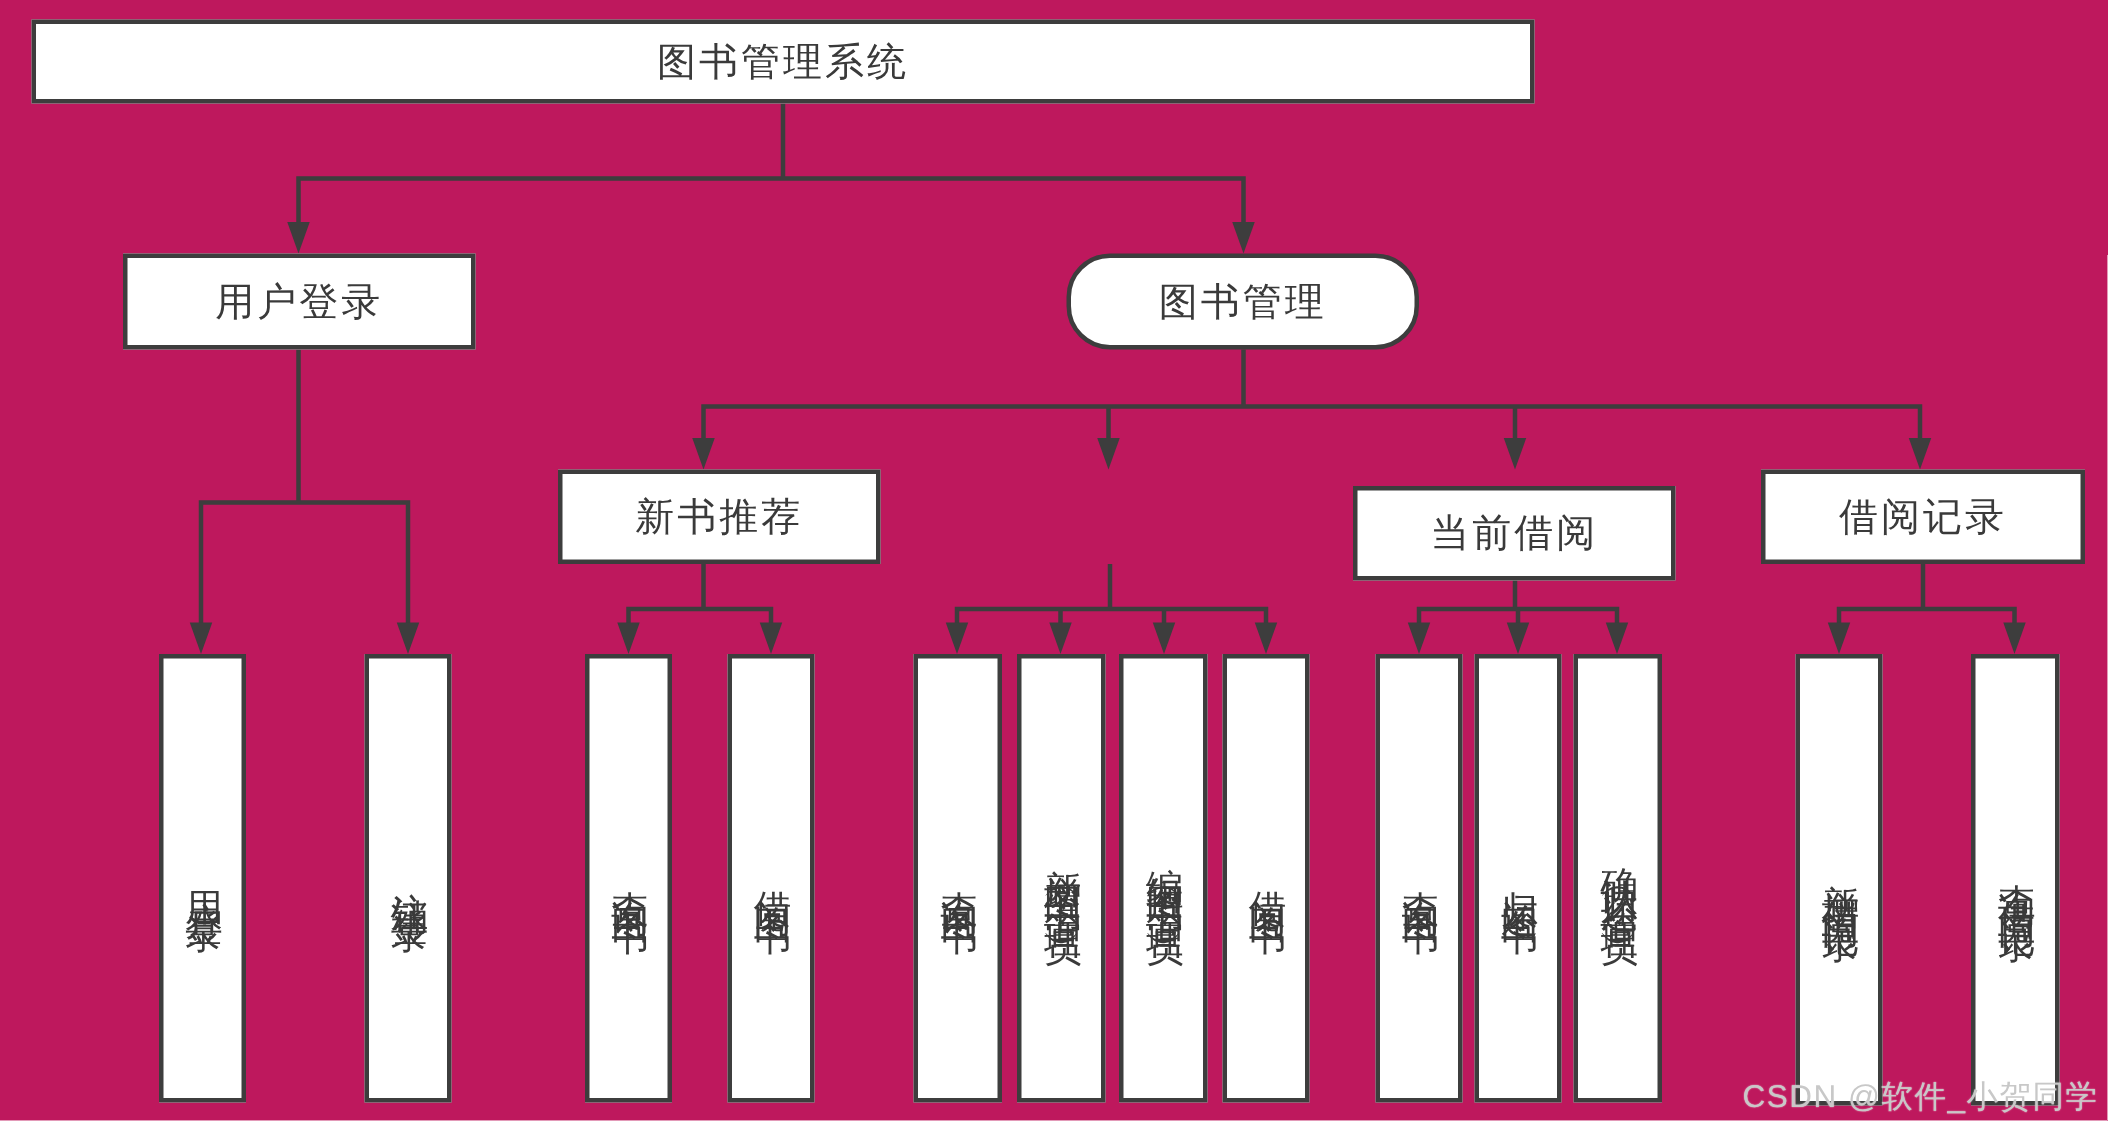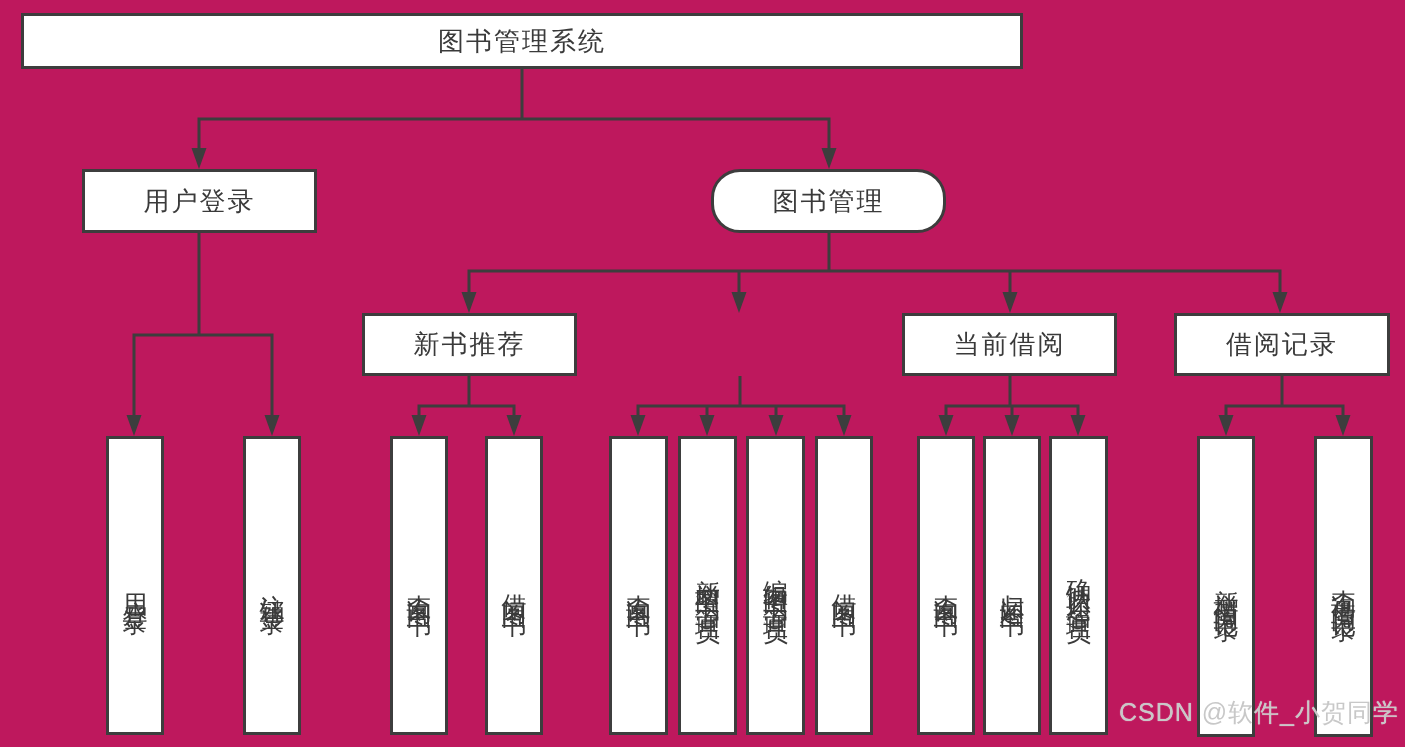--- a/index.html
+++ b/index.html
@@ -42,24 +42,24 @@
     writing-mode: vertical-rl;
     text-orientation: upright;
     font-size: 25px;
     letter-spacing: 6px;
     white-space: normal;
     line-height: 1;
   }
   .watermark {
     position: absolute;
     right: 6px;
-    bottom: 18px;
+    bottom: 2px;
     z-index: 3;
     color: #c8c8c8;
-    font-size: 25px;
+    font-size: 21px;
     letter-spacing: 1px;
     white-space: nowrap;
     text-shadow: 0 0 1px rgba(255,255,255,0.8);
   }
 </style>
 </head>
 <body>
 
 <div class="canvas">
 
@@ -107,24 +107,24 @@
     <span class="lbl">图书管理系统</span>
   </div>
 
   <div class="node" style="left:82px; top:169px; width:235px; height:64px;">
     <span class="lbl">用户登录</span>
   </div>
   <div class="node" style="left:711px; top:169px; width:235px; height:64px;border-radius:29px;">
     <span class="lbl">图书管理</span>
   </div>
 
-  <div class="node" style="left:362px; top:313px; width:215px; height:63px;">
+  <div class="node" style="left:372px; top:313px; width:215px; height:63px;">
     <span class="lbl">新书推荐</span>
   </div>
-  <div class="node" style="left:902px; top:313px; width:215px; height:63px;">
+  <div class="node" style="left:902px; top:324px; width:215px; height:63px;">
     <span class="lbl">当前借阅</span>
   </div>
   <div class="node" style="left:1174px; top:313px; width:216px; height:63px;">
     <span class="lbl">借阅记录</span>
   </div>
 
   <div class="node leaf" style="left:106px; top:436px; width:58px; height:299px;">
     <span class="lbl">用户登录</span>
   </div>
   <div class="node leaf" style="left:243px; top:436px; width:58px; height:299px;">

